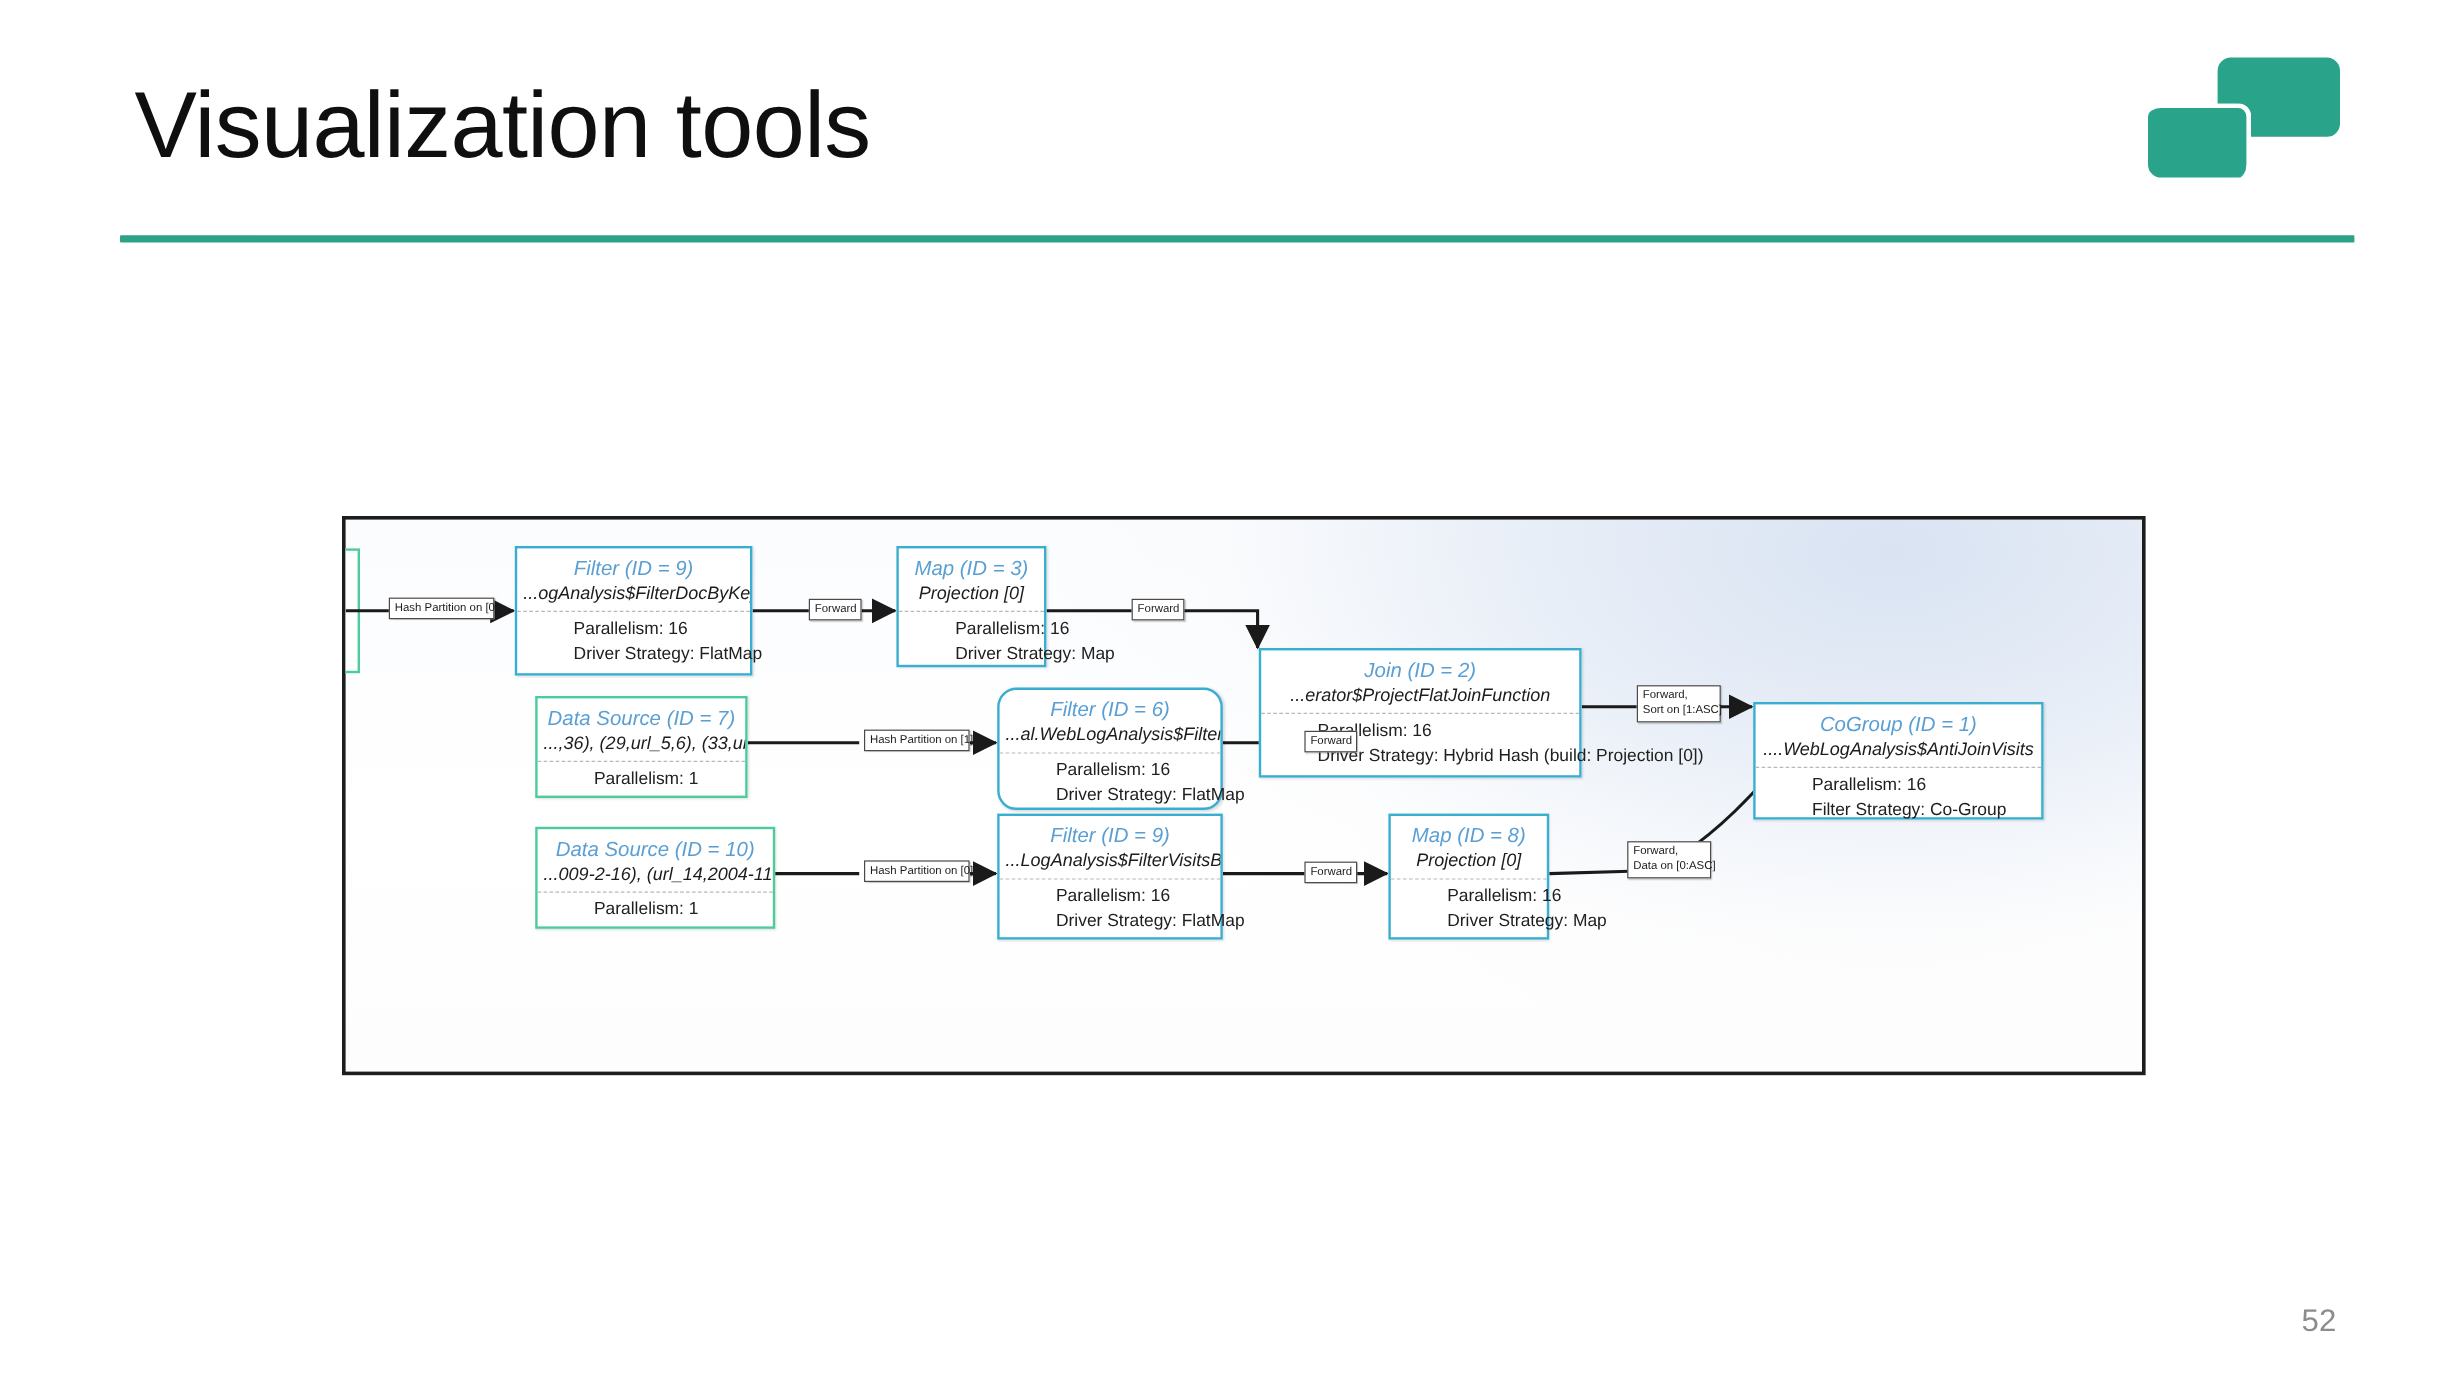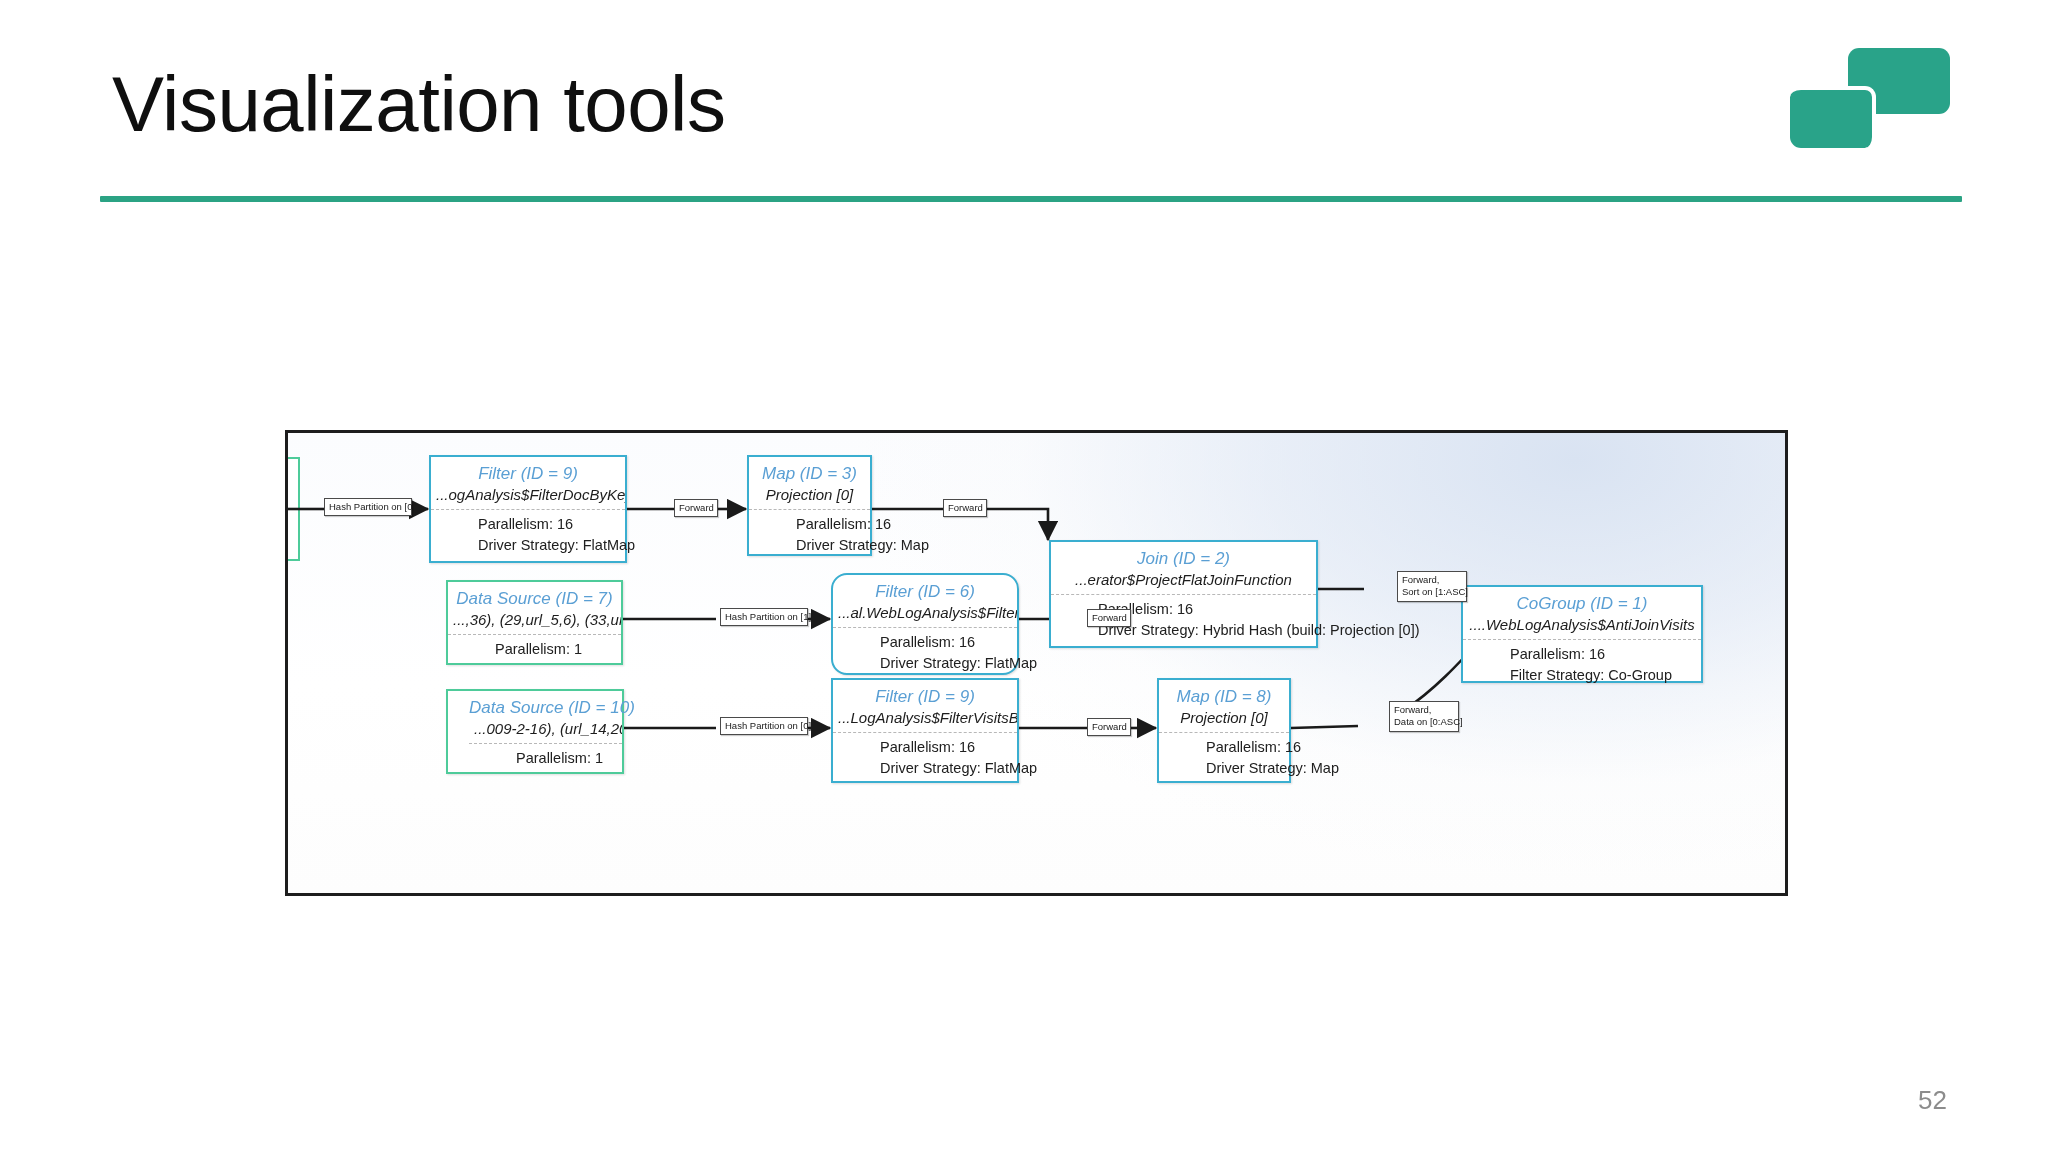--- a/index.html
+++ b/index.html
@@ -164,21 +164,20 @@
     font-size: 9.5px;
     font-family: "Liberation Sans", sans-serif;
     color: #1a1a1a;
     line-height: 1.25;
     padding: 2px 4px;
     text-align: left;
     white-space: nowrap;
   }
   .edge-label.two-line {
     line-height: 1.3;
-    margin-left: 33px;
   }
 
   
   #clipped-src {
     position: absolute;
     left: -44px;
     top: 24px;
     width: 56px;
     height: 104px;
     border: 2px solid #4ecb9a;
@@ -297,21 +296,21 @@
 
     <div class="op-node" style="left:543px; top:140px; width:188px; height:102px;border-radius:16px;">
       <div class="op-head">Filter (ID = 6)</div>
       <div class="op-sub">...al.WebLogAnalysis$FilterByRank</div>
       <div class="op-body">
         <div class="op-line">Parallelism: 16</div>
         <div class="op-line">Driver Strategy: FlatMap</div>
       </div>
     </div>
 
-    <div class="op-node src" style="left:158px; top:256px; width:178px; height:85px;padding-left:21px;">
+    <div class="op-node src" style="left:158px; top:256px; width:200px; height:85px;">
       <div class="op-head">Data Source (ID = 10)</div>
       <div class="op-sub">...009-2-16), (url_14,2004-11-9),</div>
       <div class="op-body">
         <div class="op-line">Parallelism: 1</div>
       </div>
     </div>
 
     <div class="op-node" style="left:543px; top:245px; width:188px; height:105px;">
       <div class="op-head">Filter (ID = 9)</div>
       <div class="op-sub">...LogAnalysis$FilterVisitsByDate</div>

